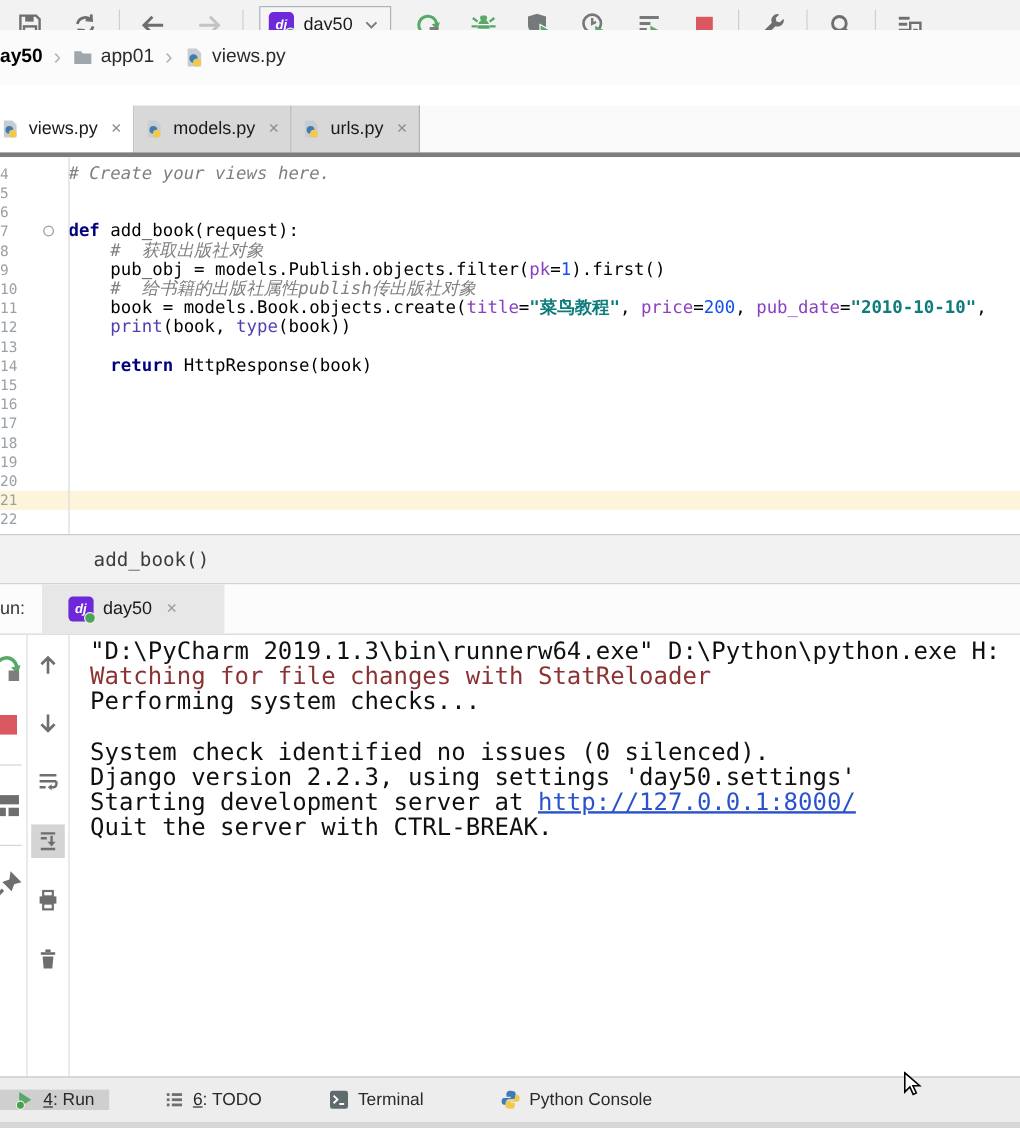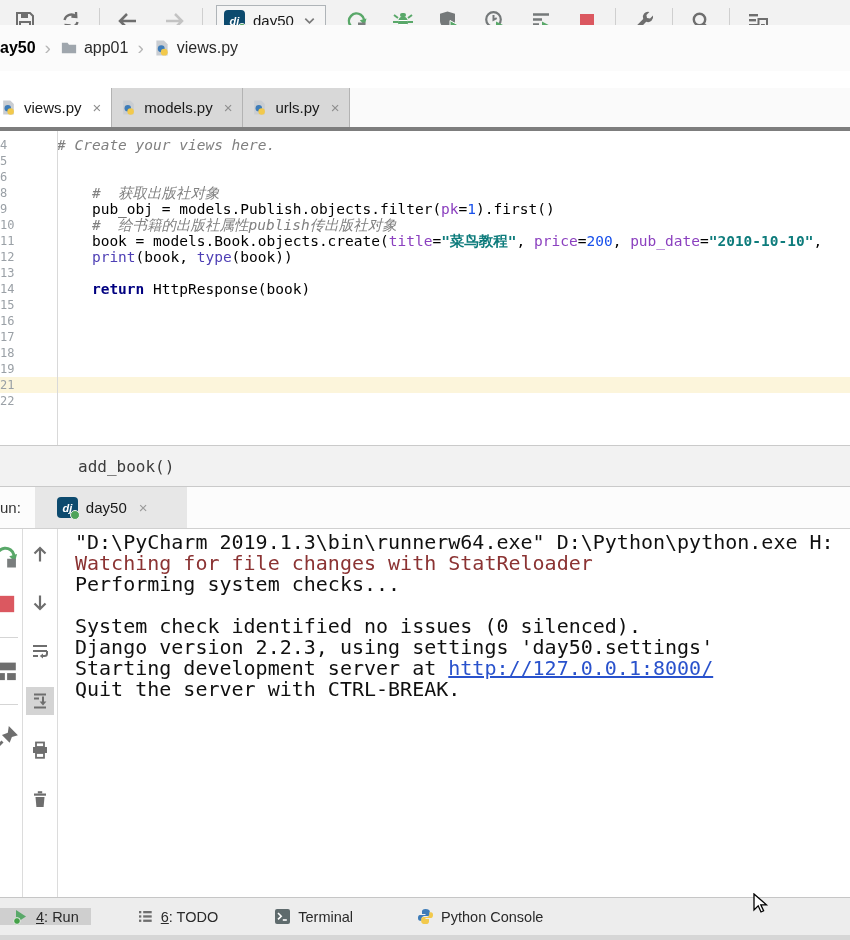--- a/index.html
+++ b/index.html
@@ -10,21 +10,21 @@
   
   #toolbar { position:absolute; left:0; top:0; width:850px; height:42px;
              background:#F2F2F2; border-bottom:1px solid #C9C9C9;
              display:flex; align-items:center; padding-left:2px; }
   .tbtn { height:32px; padding:0 11px; display:flex; align-items:center; justify-content:center; }
   .tbtn .icon { width:24px; height:24px; display:inline-block; }
   .icon svg { width:100%; height:100%; display:block; }
   .tsep { width:1px; height:26px; background:#CFCFCF; margin:0 5px; }
   #runcombo { height:32px; margin:0 8px; padding:0 8px 0 7px; display:flex; align-items:center;
               gap:8px; background:#F5F5F5; border:1px solid #AFB4B8; }
-  .djbadge { position:relative; width:21px; height:21px; background:#0c4a6e; border-radius:4px;
+  .djbadge { position:relative; width:21px; height:21px; background:#6d28d9; border-radius:4px;
              color:#fff; font-weight:bold; font-style:italic; font-size:11px;
              display:flex; align-items:center; justify-content:center; }
   .djbadge::after { content:""; position:absolute; right:-2px; bottom:-2px; width:8px; height:8px;
                     border-radius:50%; background:#4DA35A; border:1px solid #F2F2F2; }
   #runcombo .combo-label { font-size:15px; color:#1A1A1A; }
 
   
   #breadcrumbs { position:absolute; left:0; top:25px; width:850px; height:46px; background:#FBFBFB;
                  display:flex; align-items:center; font-size:16px; color:#2B2B2B; }
   .bc-item { display:flex; align-items:center; gap:6px; }
@@ -299,32 +299,34 @@
         </span>
         <span>urls.py</span>
         <span class="close">×</span>
       </div>
     </div>
   <div id="tabline"></div>
   <div id="editor">
       <div class="eline"><span class="lnum">4</span><span class="lcode"><span class="tok-comment"># Create your views here.</span></span></div>
       <div class="eline"><span class="lnum">5</span><span class="lcode"></span></div>
       <div class="eline"><span class="lnum">6</span><span class="lcode"></span></div>
+      <div class="eline"><span class="lnum">7</span><span class="foldmark"></span><span class="lcode"><span class="tok-keyword">def</span><span class="tok-plain"> add_book(request):</span></span></div>
       <div class="eline"><span class="lnum">8</span><span class="lcode"><span class="tok-comment">    #  获取出版社对象</span></span></div>
       <div class="eline"><span class="lnum">9</span><span class="lcode"><span class="tok-plain">    pub_obj = models.Publish.objects.filter(</span><span class="tok-kwarg">pk</span><span class="tok-plain">=</span><span class="tok-number">1</span><span class="tok-plain">).first()</span></span></div>
       <div class="eline"><span class="lnum">10</span><span class="lcode"><span class="tok-comment">    #  给书籍的出版社属性publish传出版社对象</span></span></div>
       <div class="eline"><span class="lnum">11</span><span class="lcode"><span class="tok-plain">    book = models.Book.objects.create(</span><span class="tok-kwarg">title</span><span class="tok-plain">=</span><span class="tok-string">"菜鸟教程"</span><span class="tok-plain">, </span><span class="tok-kwarg">price</span><span class="tok-plain">=</span><span class="tok-number">200</span><span class="tok-plain">, </span><span class="tok-kwarg">pub_date</span><span class="tok-plain">=</span><span class="tok-string">"2010-10-10"</span><span class="tok-plain">,</span></span></div>
       <div class="eline"><span class="lnum">12</span><span class="lcode"><span class="tok-plain">    </span><span class="tok-builtin">print</span><span class="tok-plain">(book, </span><span class="tok-builtin">type</span><span class="tok-plain">(book))</span></span></div>
       <div class="eline"><span class="lnum">13</span><span class="lcode"></span></div>
       <div class="eline"><span class="lnum">14</span><span class="lcode"><span class="tok-plain">    </span><span class="tok-keyword">return</span><span class="tok-plain"> HttpResponse(book)</span></span></div>
       <div class="eline"><span class="lnum">15</span><span class="lcode"></span></div>
       <div class="eline"><span class="lnum">16</span><span class="lcode"></span></div>
       <div class="eline"><span class="lnum">17</span><span class="lcode"></span></div>
       <div class="eline"><span class="lnum">18</span><span class="lcode"></span></div>
       <div class="eline"><span class="lnum">19</span><span class="lcode"></span></div>
+      <div class="eline"><span class="lnum">20</span><span class="lcode"></span></div>
       <div class="eline caret"><span class="lnum">21</span><span class="lcode"></span></div>
       <div class="eline"><span class="lnum">22</span><span class="lcode"></span></div>
     </div>
   <div id="gutterline"></div>
   <div id="fnbar">
     <span>add_book()</span>
   </div>
   <div id="runrow">
     <span id="runlabel">un:</span>
     <div id="runtab">

